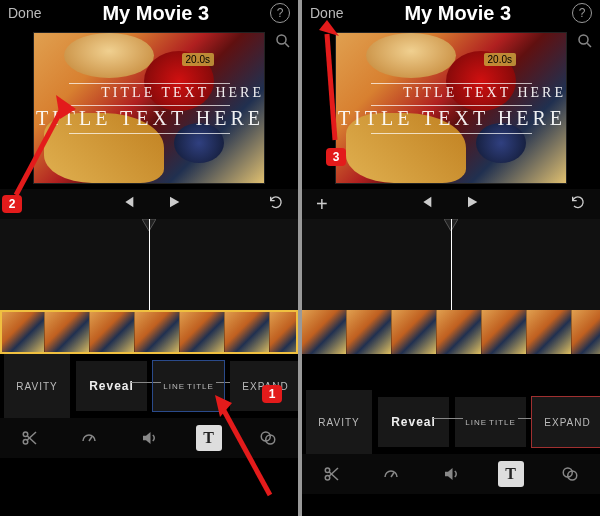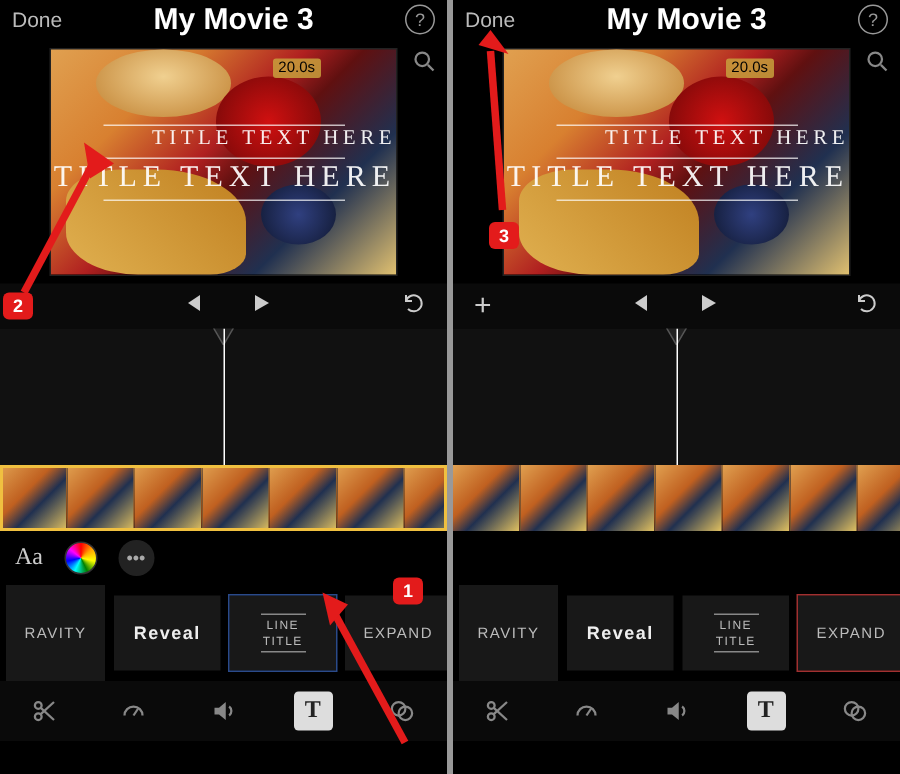--- a/index.html
+++ b/index.html
@@ -10,21 +10,21 @@
   .topbar{height:26px;display:flex;align-items:center;justify-content:space-between;padding:0 8px;color:#ddd;font-size:14px;}
   .topbar .title{color:#fff;font-weight:600;font-size:20px;}
   .topbar .done{color:#bbb;font-size:14px;}
   .help{width:18px;height:18px;border:1px solid #999;border-radius:50%;display:flex;align-items:center;justify-content:center;font-size:12px;color:#999;}
   .preview{height:163px;position:relative;display:flex;align-items:center;justify-content:center;}
   .thumb{width:230px;height:150px;background:linear-gradient(135deg,#e0a050 0%,#d88030 25%,#b02020 45%,#601010 55%,#203050 75%,#e0c070 100%);position:relative;box-shadow:0 0 0 1px #222;}
   .pancake{position:absolute;top:0;left:30px;width:90px;height:45px;background:radial-gradient(ellipse at 50% 40%,#f0d090,#c08030);border-radius:50%;}
   .straw{position:absolute;top:18px;right:50px;width:70px;height:60px;background:radial-gradient(circle at 50% 50%,#d01010,#700808);border-radius:50%;}
   .blue{position:absolute;bottom:20px;right:40px;width:50px;height:40px;background:radial-gradient(circle,#304080,#101830);border-radius:50%;}
   .cro{position:absolute;bottom:0;left:10px;width:120px;height:70px;background:linear-gradient(45deg,#e0b050,#c08020);border-radius:30% 50% 20% 40%;}
-  .dur{position:absolute;top:6px;right:50px;background:rgba(200,160,60,.85);color:#000;font-size:10px;padding:1px 4px;border-radius:2px;}
+  .dur{position:absolute;top:20px;right:50px;background:rgba(200,160,60,.85);color:#000;font-size:10px;padding:1px 4px;border-radius:2px;}
   .title-over{position:absolute;width:100%;text-align:right;color:rgba(255,255,255,.92);font-family:Georgia,serif;letter-spacing:3px;}
   .t1{top:52px;font-size:14px;}
   .t2{top:74px;font-size:20px;letter-spacing:4px;}
   .hr{position:absolute;left:15%;width:70%;height:1px;background:rgba(255,255,255,.7);}
   .hr1{top:50px;} .hr2{top:72px;} .hr3{top:100px;}
   .zoom{position:absolute;top:6px;right:6px;color:#888;}
   .zoom svg{width:18px;height:18px;}
   .playbar{height:30px;background:#0a0a0a;display:flex;align-items:center;justify-content:space-between;padding:0 14px;}
   .playbar .ctr{display:flex;gap:30px;align-items:center;}
   .playbar svg{width:16px;height:16px;fill:#ccc;}
@@ -40,21 +40,21 @@
   .aa{color:#ccc;font-size:16px;font-family:Georgia,serif;}
   .rainbow{width:20px;height:20px;border-radius:50%;background:conic-gradient(red,orange,yellow,green,cyan,blue,magenta,red);border:1px solid #333;}
   .dots{width:24px;height:24px;border-radius:50%;background:#222;color:#aaa;display:flex;align-items:center;justify-content:center;font-size:12px;}
   .styles{height:64px;background:#000;display:flex;align-items:center;gap:6px;padding:0 4px;overflow:hidden;}
   .card{height:50px;background:#181818;color:#bbb;display:flex;align-items:center;justify-content:center;font-size:10px;letter-spacing:1px;flex:0 0 auto;padding:0 8px;}
   .card.w55{width:55px;}
   .card.w40{width:40px;padding:13px;}
   .card.sel{outline:1px solid #2a4a8a;}
   .card.red{outline:1px solid #a03030;}
   .card.bold{font-weight:700;color:#eee;font-size:12px;}
-  .linebox{display:flex;flex-direction:column;align-items:center;gap:2px;font-size:8px;}
+  .linebox{display:flex;flex-direction:row;align-items:flex-start;gap:2px;font-size:8px;}
   .linebox .ln{width:30px;height:1px;background:#888;}
   .bottombar{height:40px;background:#0a0a0a;display:flex;align-items:center;justify-content:space-around;}
   .bottombar .ico{width:26px;height:26px;display:flex;align-items:center;justify-content:center;color:#888;}
   .bottombar .ico svg{width:18px;height:18px;fill:#888;}
   .bottombar .ico.active{background:#ddd;border-radius:3px;}
   .bottombar .ico.active .T{color:#222;}
   .T{font-family:Georgia,serif;font-size:16px;font-weight:bold;}
   
   .arrow{position:absolute;pointer-events:none;}
   .arrow svg{overflow:visible;}
@@ -113,25 +113,20 @@
     <div class="strip sel">
       <div class="frame"></div>
           <div class="frame"></div>
           <div class="frame"></div>
           <div class="frame"></div>
           <div class="frame"></div>
           <div class="frame"></div>
           <div class="frame"></div>
     </div>
   </div>
-  <div class="tools">
-    <span class="aa">Aa</span>
-    <span class="rainbow"></span>
-    <span class="dots">•••</span>
-  </div>
   <div class="styles">
     <div class="card w40">
           <span>RAVITY</span>
         </div>
     <div class="card w55 bold">
           <span>Reveal</span>
         </div>
     <div class="card w55 sel">
       <div class="linebox">
             <div class="ln"></div>

